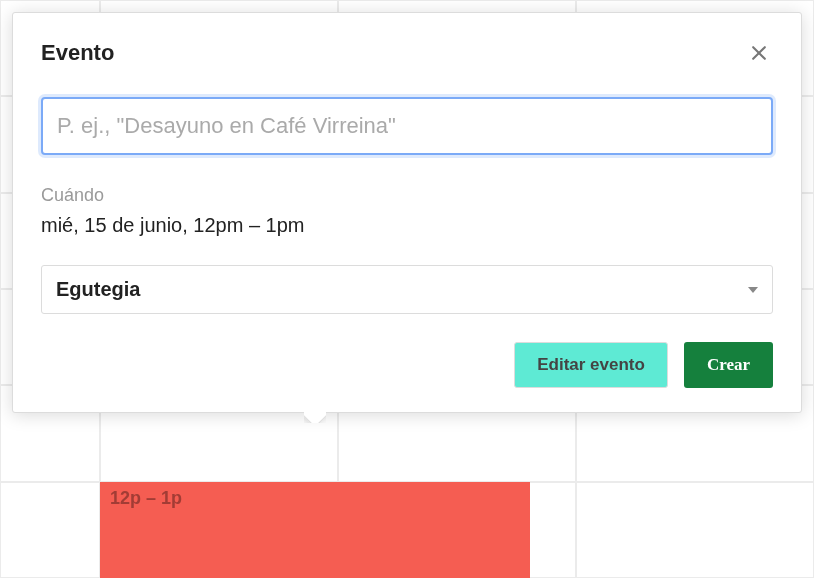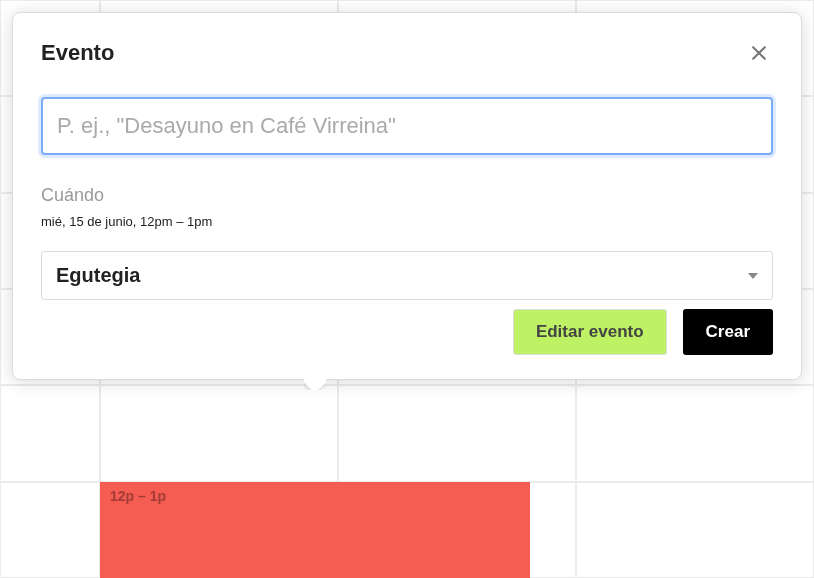--- a/index.html
+++ b/index.html
@@ -24,31 +24,31 @@
     }
     .event-block {
       position: absolute;
       top: 482px;
       left: 100px;
       width: 430px;
       height: 96px;
       background: #f55d52;
       padding: 6px 10px;
       color: #a23c35;
-      font-size: 14px;
+      font-size: 18px;
       font-weight: bold;
     }
     .popover {
       position: absolute;
       top: 12px;
       left: 12px;
       width: 790px;
       background: #fff;
       border: 1px solid #dcdcdc;
-      border-radius: 8px;
+      border-radius: 3px;
       box-shadow: 0 2px 18px rgba(0,0,0,0.15);
       padding: 26px 28px 24px 28px;
     }
     .popover-header {
       display: flex;
       justify-content: space-between;
       align-items: center;
       margin-bottom: 30px;
     }
     .popover-title {
@@ -74,37 +74,37 @@
       box-shadow: 0 0 0 3px rgba(123,170,247,0.25);
       margin-bottom: 30px;
     }
     .title-input::placeholder { color: #aaa; }
     .field-label {
       font-size: 18px;
       color: #9a9a9a;
       margin-bottom: 8px;
     }
     .field-value {
-      font-size: 13px;
+      font-size: 20px;
       color: #222;
-      margin-bottom: 22px;
+      margin-bottom: 28px;
     }
     .select-box {
       width: 100%;
       border: 1px solid #dcdcdc;
       border-radius: 3px;
       padding: 12px 14px;
       font-size: 20px;
       font-weight: bold;
       color: #222;
       display: flex;
       justify-content: space-between;
       align-items: center;
       cursor: pointer;
-      margin-bottom: 9px;
+      margin-bottom: 28px;
       background: #fff;
     }
     .select-caret {
       width: 0; height: 0;
       border-left: 5px solid transparent;
       border-right: 5px solid transparent;
       border-top: 6px solid #888;
     }
     .button-row {
       display: flex;
@@ -113,27 +113,28 @@
     }
     .btn {
       padding: 12px 22px;
       font-size: 17px;
       font-weight: bold;
       border-radius: 3px;
       cursor: pointer;
       border: 1px solid transparent;
     }
     .btn-secondary {
-      background: #bef264;
+      background: #5eead4;
       border-color: #dcdcdc;
       color: #444;
     }
     .btn-primary {
-      background: #000000;
+      background: #15803d;
       color: #fff;
+      font-family: Liberation Serif, serif;
     }
     .popover-arrow {
       position: absolute;
       bottom: -11px;
       left: 291px;
       width: 22px; height: 11px;
       overflow: hidden;
     }
     .popover-arrow::before {
       content: "";

